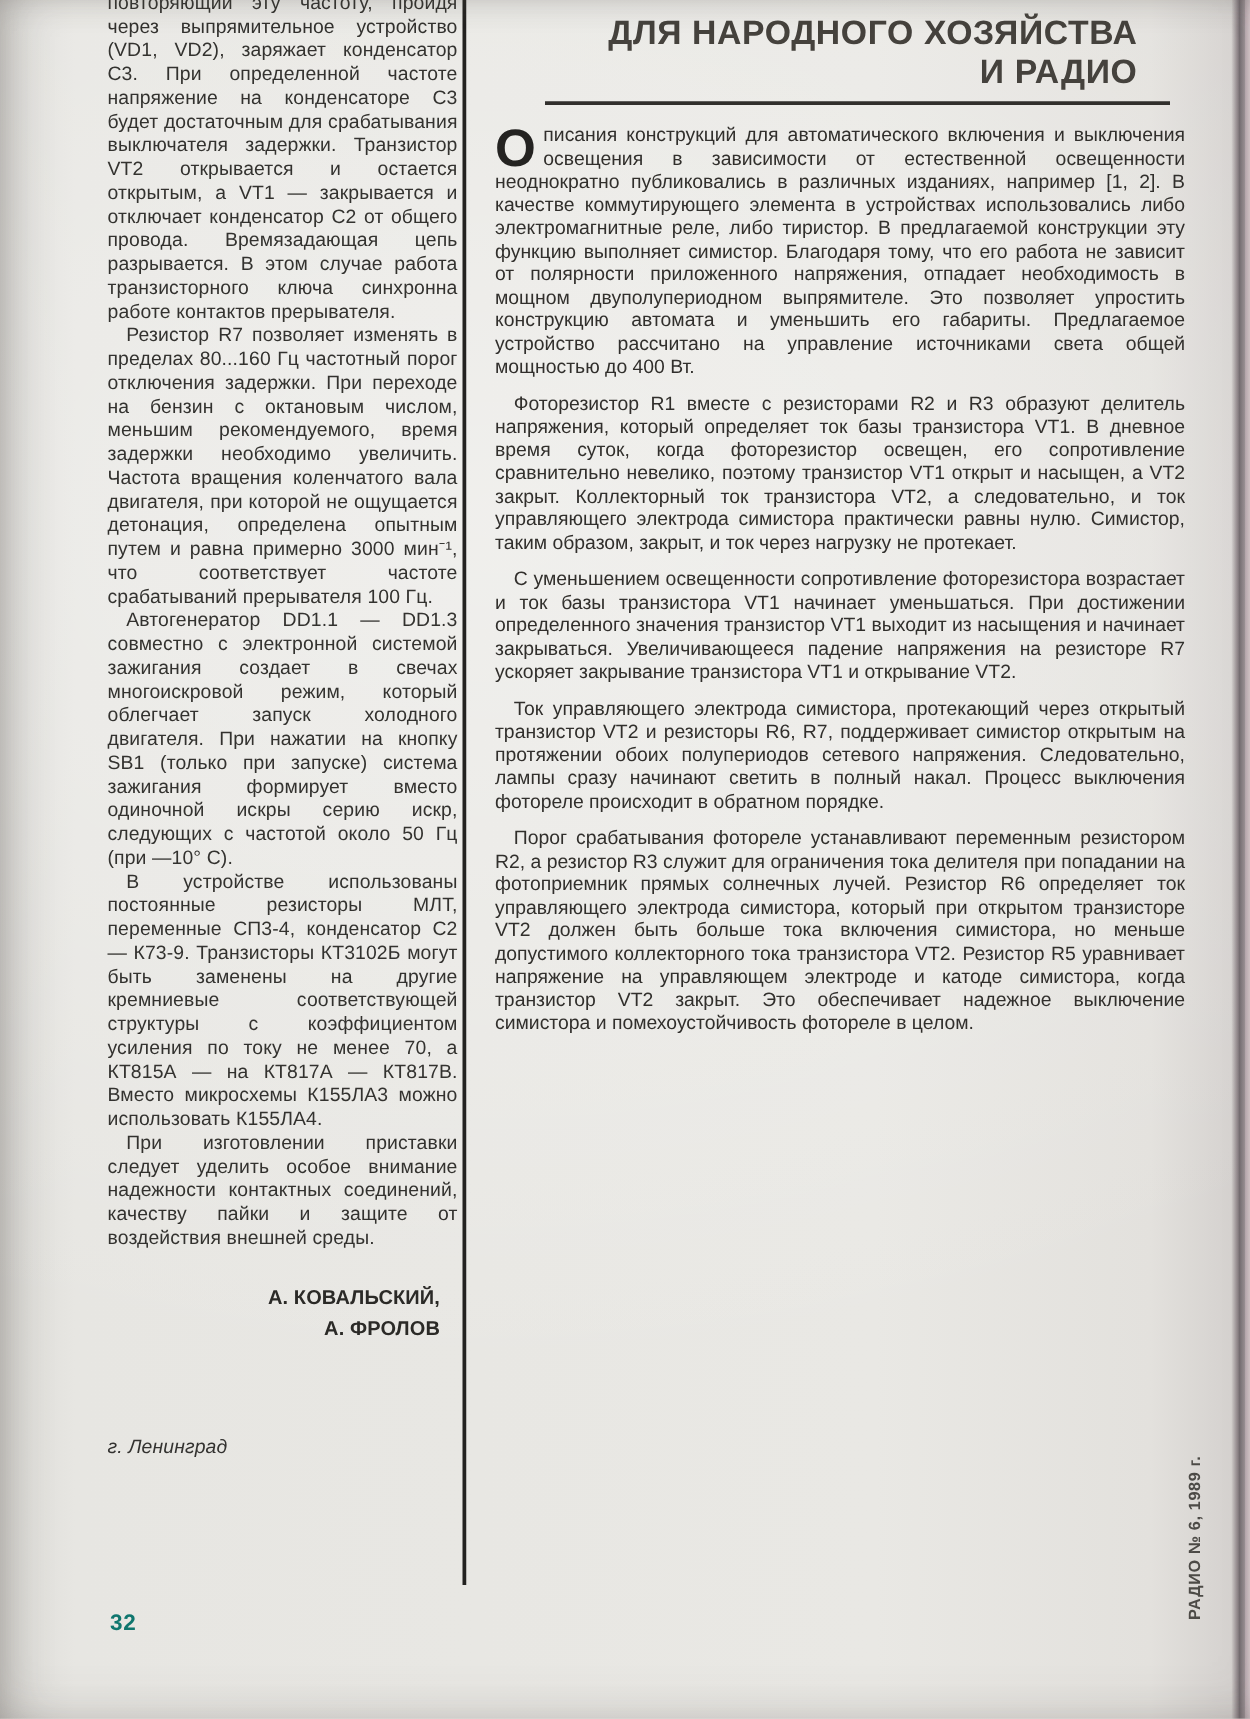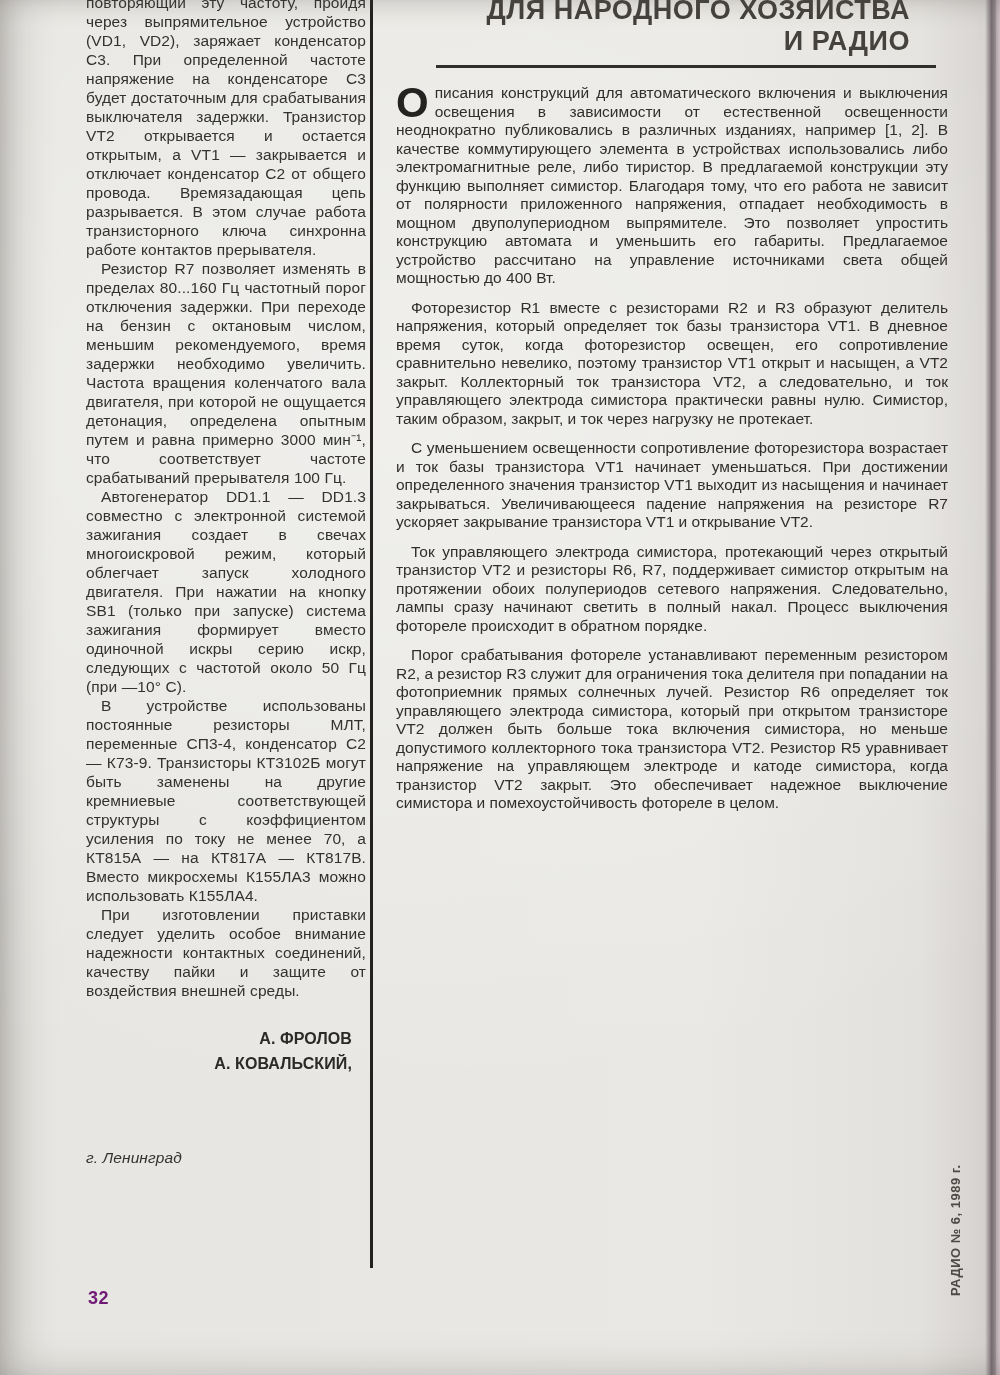--- a/index.html
+++ b/index.html
@@ -48,30 +48,30 @@
     color: #2b2a27;
   }
   .city {
     margin-top: 72px;
     font-style: italic;
     font-size: 15.5px;
     color: #333230;
   }
   .page-number {
     position: absolute; left: 88px; top: 1288px;
-    font-weight: bold; font-size: 18px; color: #701a75;
+    font-weight: bold; font-size: 18px; color: #0f766e;
     letter-spacing: 0.5px;
   }
   
   .col-divider {
     position: absolute; left: 370px; top: 0; width: 3px; height: 1268px;
     background: #232220;
   }
   
-  .right-col { position: absolute; left: 396px; top: 0; width: 552px; }
+  .right-col { position: absolute; left: 396px; top: 16px; width: 552px; }
   .rubric {
     margin-top: -5px;
     text-align: right;
     padding-right: 38px;
     font-weight: bold;
     font-size: 27px; line-height: 31px;
     letter-spacing: 0.5px;
     color: #45423d;
   }
   .rubric-rule {
@@ -113,22 +113,22 @@
 </head>
 <body>
 
 <div class="left-col">
   <p>повторяющий эту частоту, пройдя через выпрямительное устройство (VD1, VD2), заряжает конденсатор С3. При определенной частоте напряжение на конденсаторе С3 будет достаточным для срабатывания выключателя задержки. Транзистор VT2 открывается и остается открытым, а VT1 — закрывается и отключает конденсатор С2 от общего провода. Времязадающая цепь разрывается. В этом случае работа транзисторного ключа синхронна работе контактов прерывателя.</p>
   <p class="indent">Резистор R7 позволяет изменять в пределах 80...160 Гц частотный порог отключения задержки. При переходе на бензин с октановым числом, меньшим рекомендуемого, время задержки необходимо увеличить. Частота вращения коленчатого вала двигателя, при которой не ощущается детонация, определена опытным путем и равна примерно 3000 мин⁻¹, что соответствует частоте срабатываний прерывателя 100 Гц.</p>
   <p class="indent">Автогенератор DD1.1 — DD1.3 совместно с электронной системой зажигания создает в свечах многоискровой режим, который облегчает запуск холодного двигателя. При нажатии на кнопку SB1 (только при запуске) система зажигания формирует вместо одиночной искры серию искр, следующих с частотой около 50 Гц (при —10° С).</p>
   <p class="indent">В устройстве использованы постоянные резисторы МЛТ, переменные СП3-4, конденсатор С2 — К73-9. Транзисторы КТ3102Б могут быть заменены на другие кремниевые соответствующей структуры с коэффициентом усиления по току не менее 70, а КТ815А — на КТ817А — КТ817В. Вместо микросхемы К155ЛА3 можно использовать К155ЛА4.</p>
   <p class="indent">При изготовлении приставки следует уделить особое внимание надежности контактных соединений, качеству пайки и защите от воздействия внешней среды.</p>
   <div class="authors">
+    <div>А. КОВАЛЬСКИЙ,</div>
     <div>А. ФРОЛОВ</div>
-    <div>А. КОВАЛЬСКИЙ,</div>
   </div>
   <div class="city">г. Ленинград</div>
 </div>
 
 <div class="col-divider"></div>
 
 <div class="right-col">
   <div class="rubric">
     <div>ДЛЯ НАРОДНОГО ХОЗЯЙСТВА</div>
     <div>И РАДИО</div>

